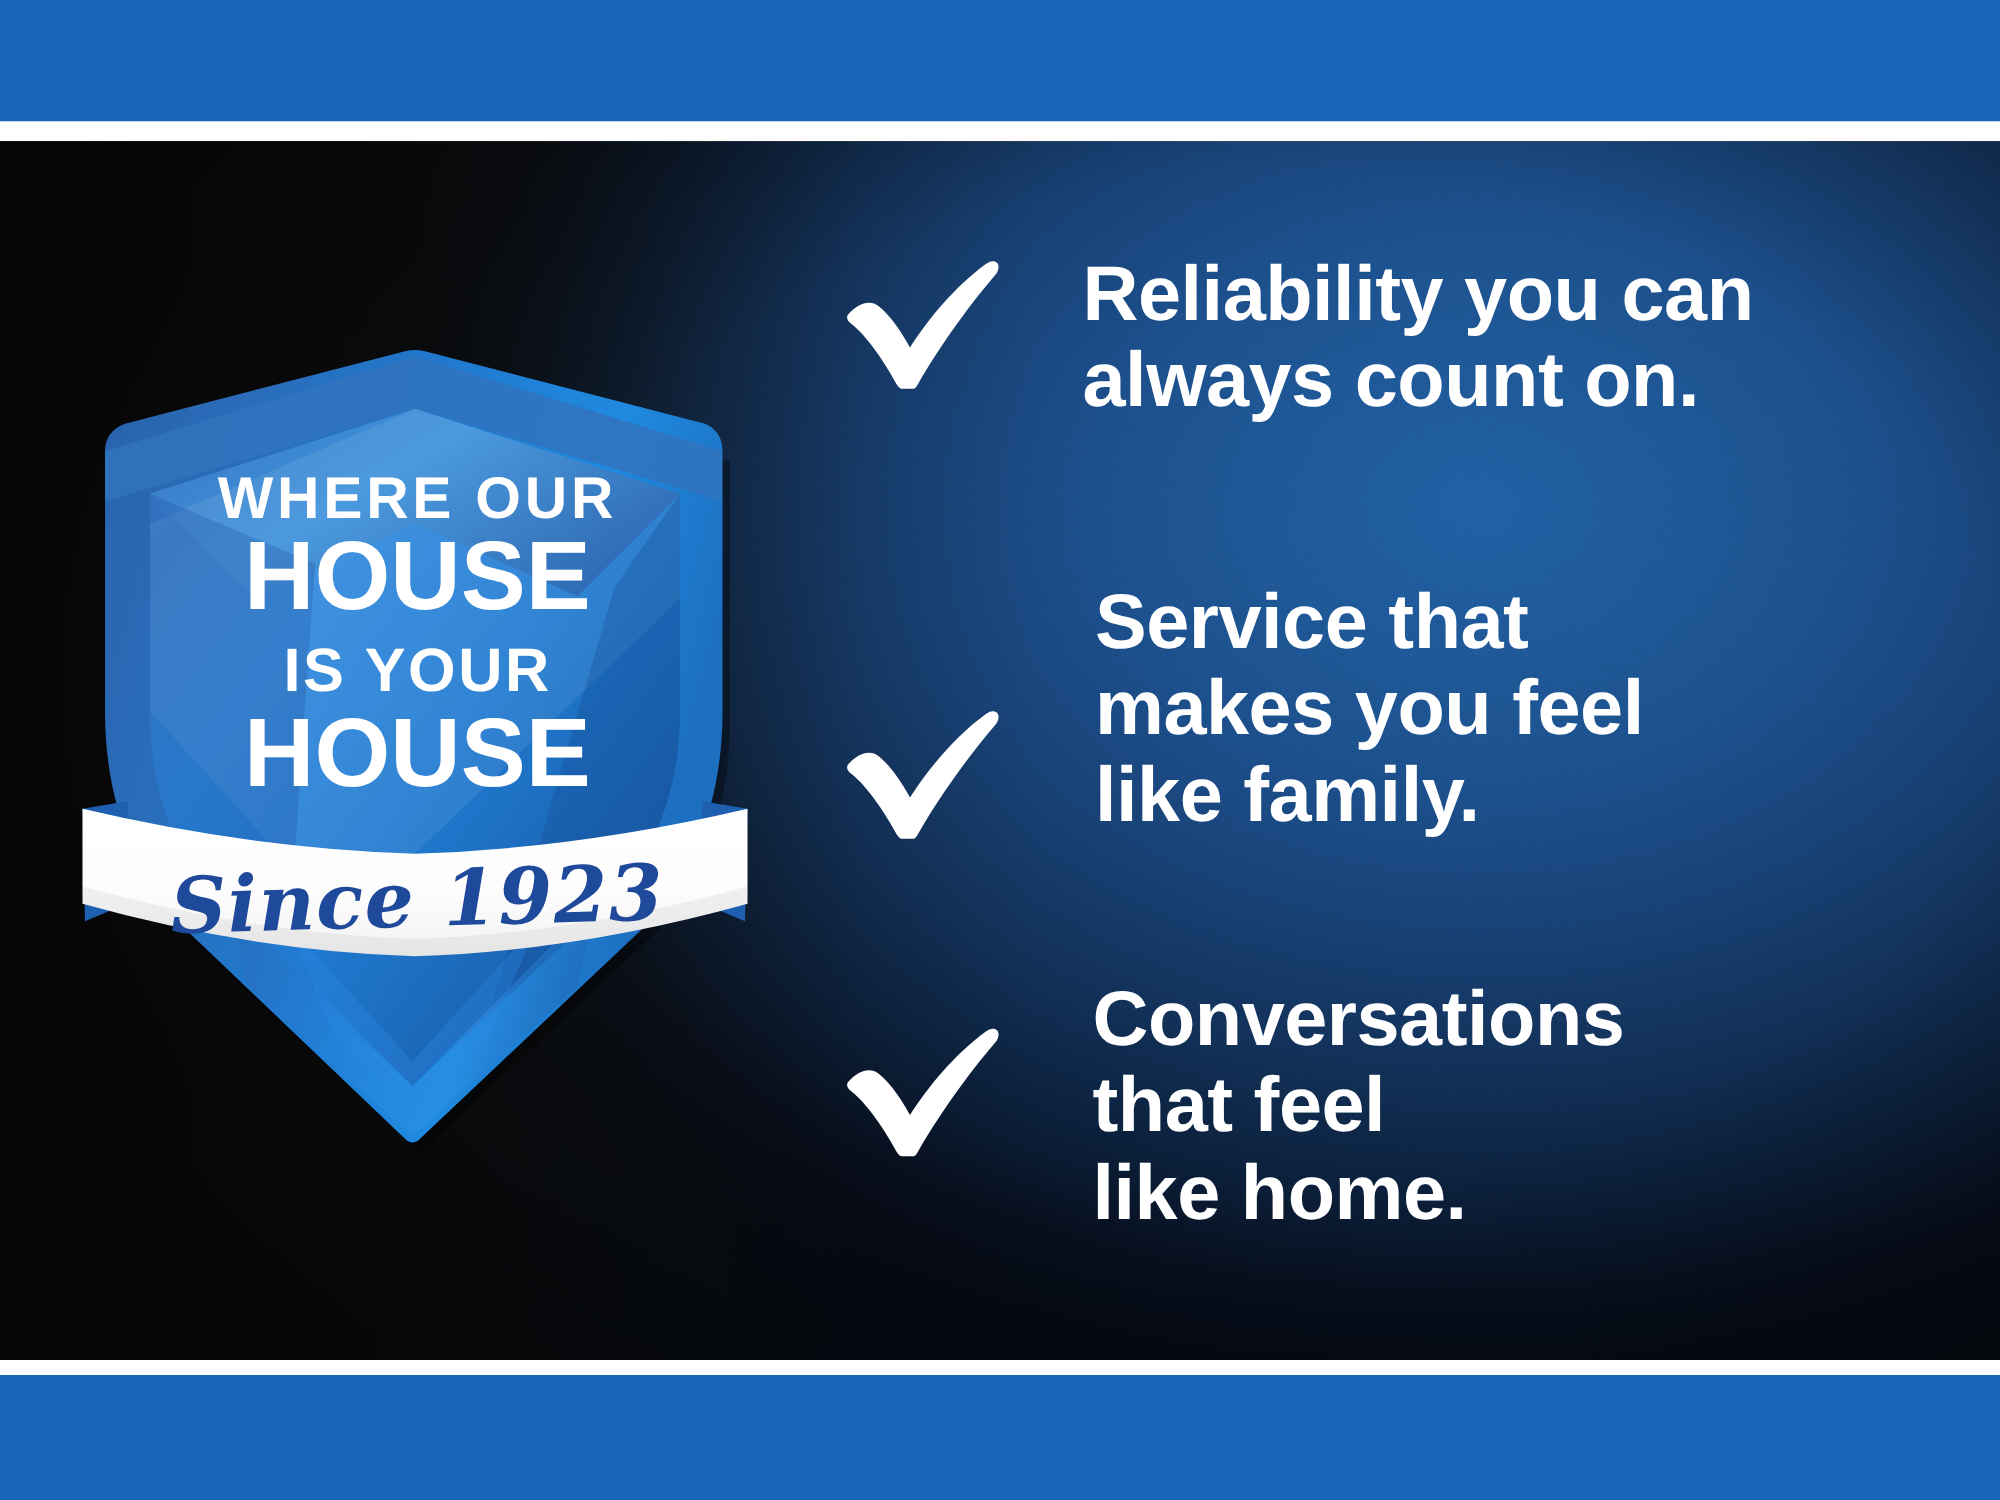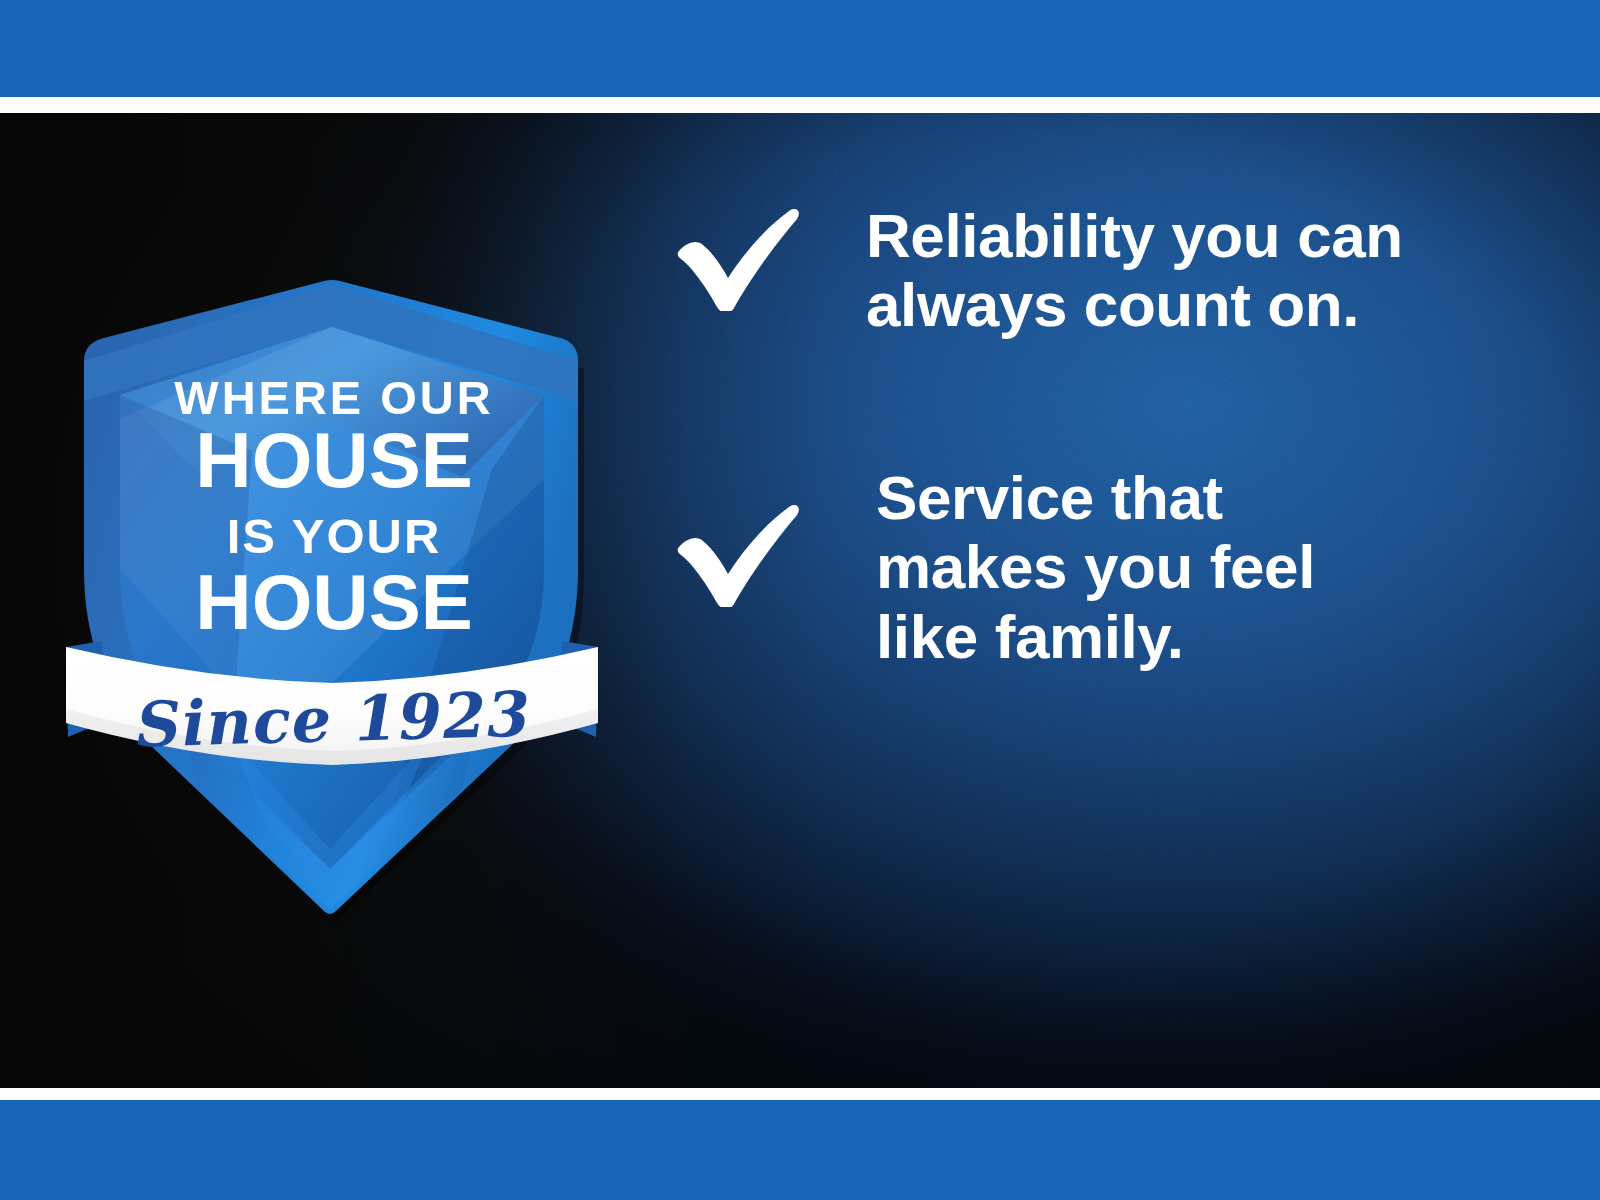--- a/index.html
+++ b/index.html
@@ -129,21 +129,21 @@
     top: 0;
     width: 900px;
     height: 1197px;
   }
   .bullet {
     position: absolute;
     display: flex;
     align-items: flex-start;
   }
   .bullet-1 { top: 88px;  left: 12px; }
-  .bullet-2 { top: 350px; left: 12px; }
+  .bullet-2 { top: 350px; left: 12px; align-items: flex-end; }
   .bullet-3 { top: 668px; left: 12px; }
 
   .check-wrap {
     flex: 0 0 auto;
     width: 130px;
     padding-top: 6px;
   }
   .bullet-2 .check-wrap,
   .bullet-3 .check-wrap { padding-top: 40px; }
   .check-wrap svg { display: block; width: 126px; height: 104px; }
@@ -294,19 +294,32 @@
                      C 66 49 88 22 113 4 C 120 -1 126 4 121 12
                      C 96 41 72 76 58 101 C 54 108 45 107 41 100
                      C 33 85 18 62 5 52 C 1 49 1 46 3 44 Z" fill="#ffffff"></path>
           </svg>
         </div>
         <div class="bullet-text">Service that
 makes you feel
 like family.</div>
       </div>
 
+      <div class="bullet bullet-3">
+        <div class="check-wrap">
+          <svg viewBox="0 0 126 104" xmlns="http://www.w3.org/2000/svg">
+            <path d="M 3 44 C 10 36 20 32 27 38 C 37 46 46 60 52 71
+                     C 66 49 88 22 113 4 C 120 -1 126 4 121 12
+                     C 96 41 72 76 58 101 C 54 108 45 107 41 100
+                     C 33 85 18 62 5 52 C 1 49 1 46 3 44 Z" fill="#ffffff"></path>
+          </svg>
+        </div>
+        <div class="bullet-text">Conversations
+that feel
+like home.</div>
+      </div>
 
     </div>
   </div>
 
   <div class="brand-bar bottom"></div>
 
 </div>
 
 </body></html>

